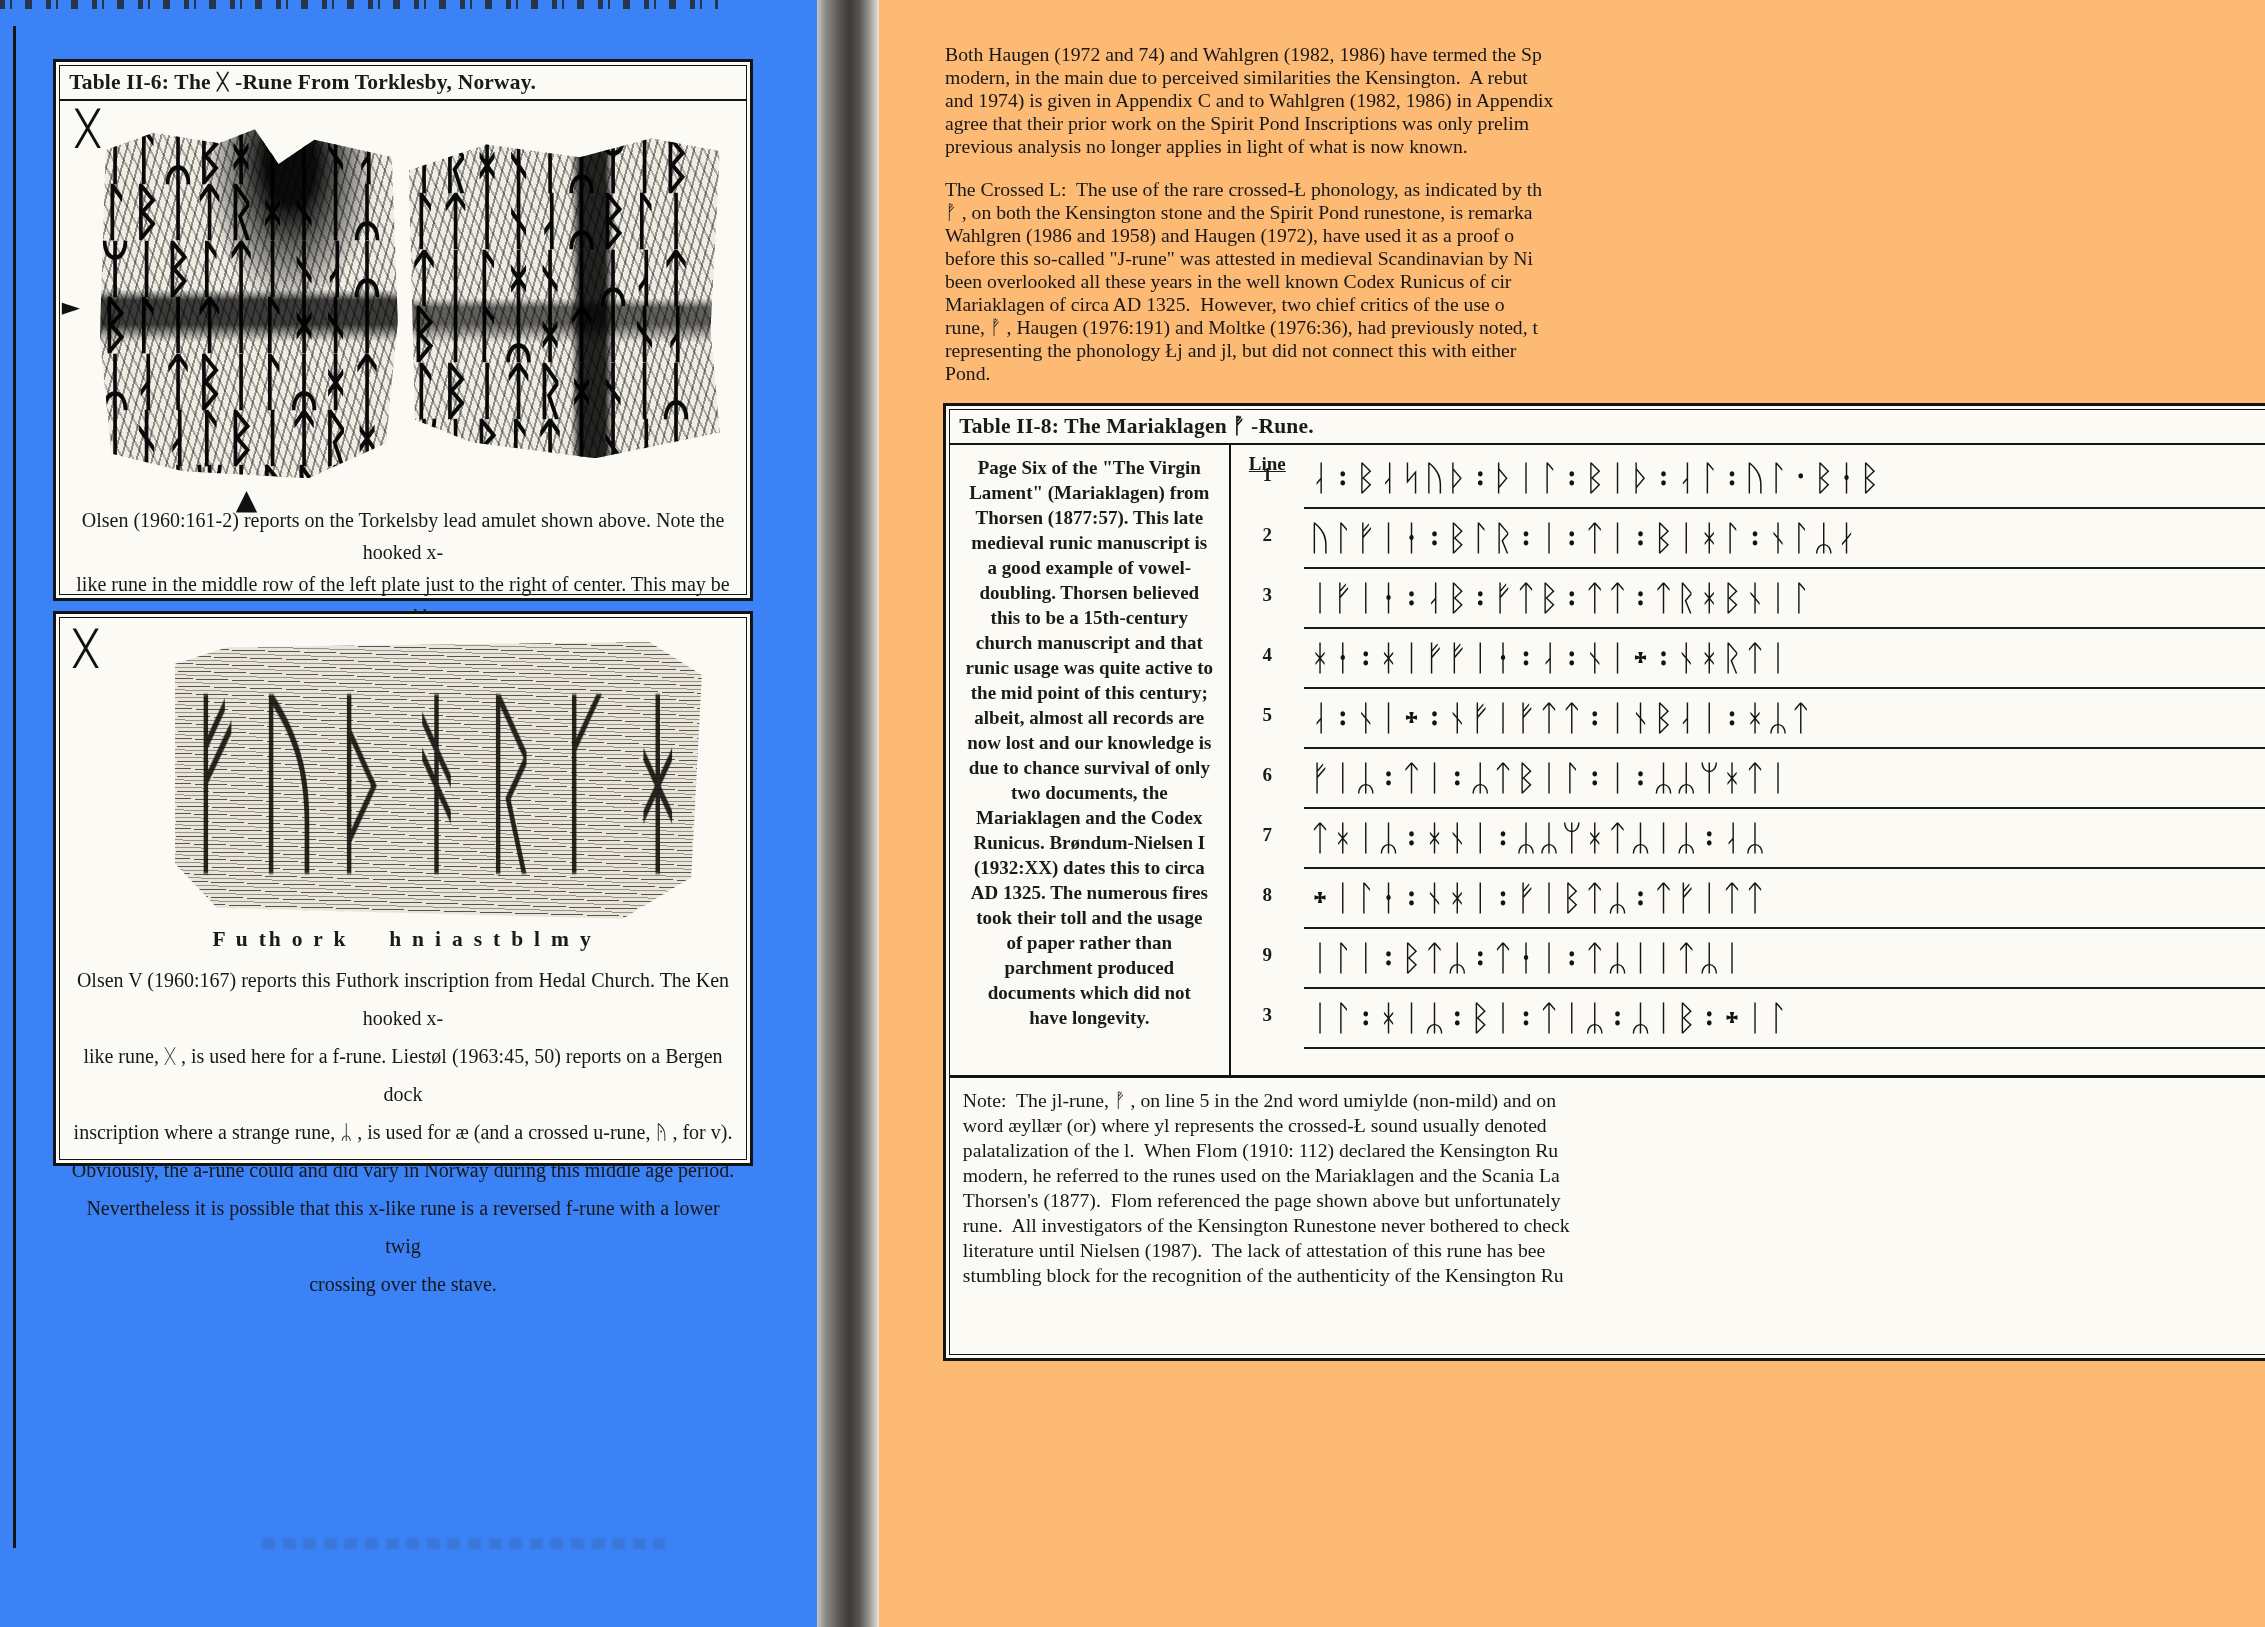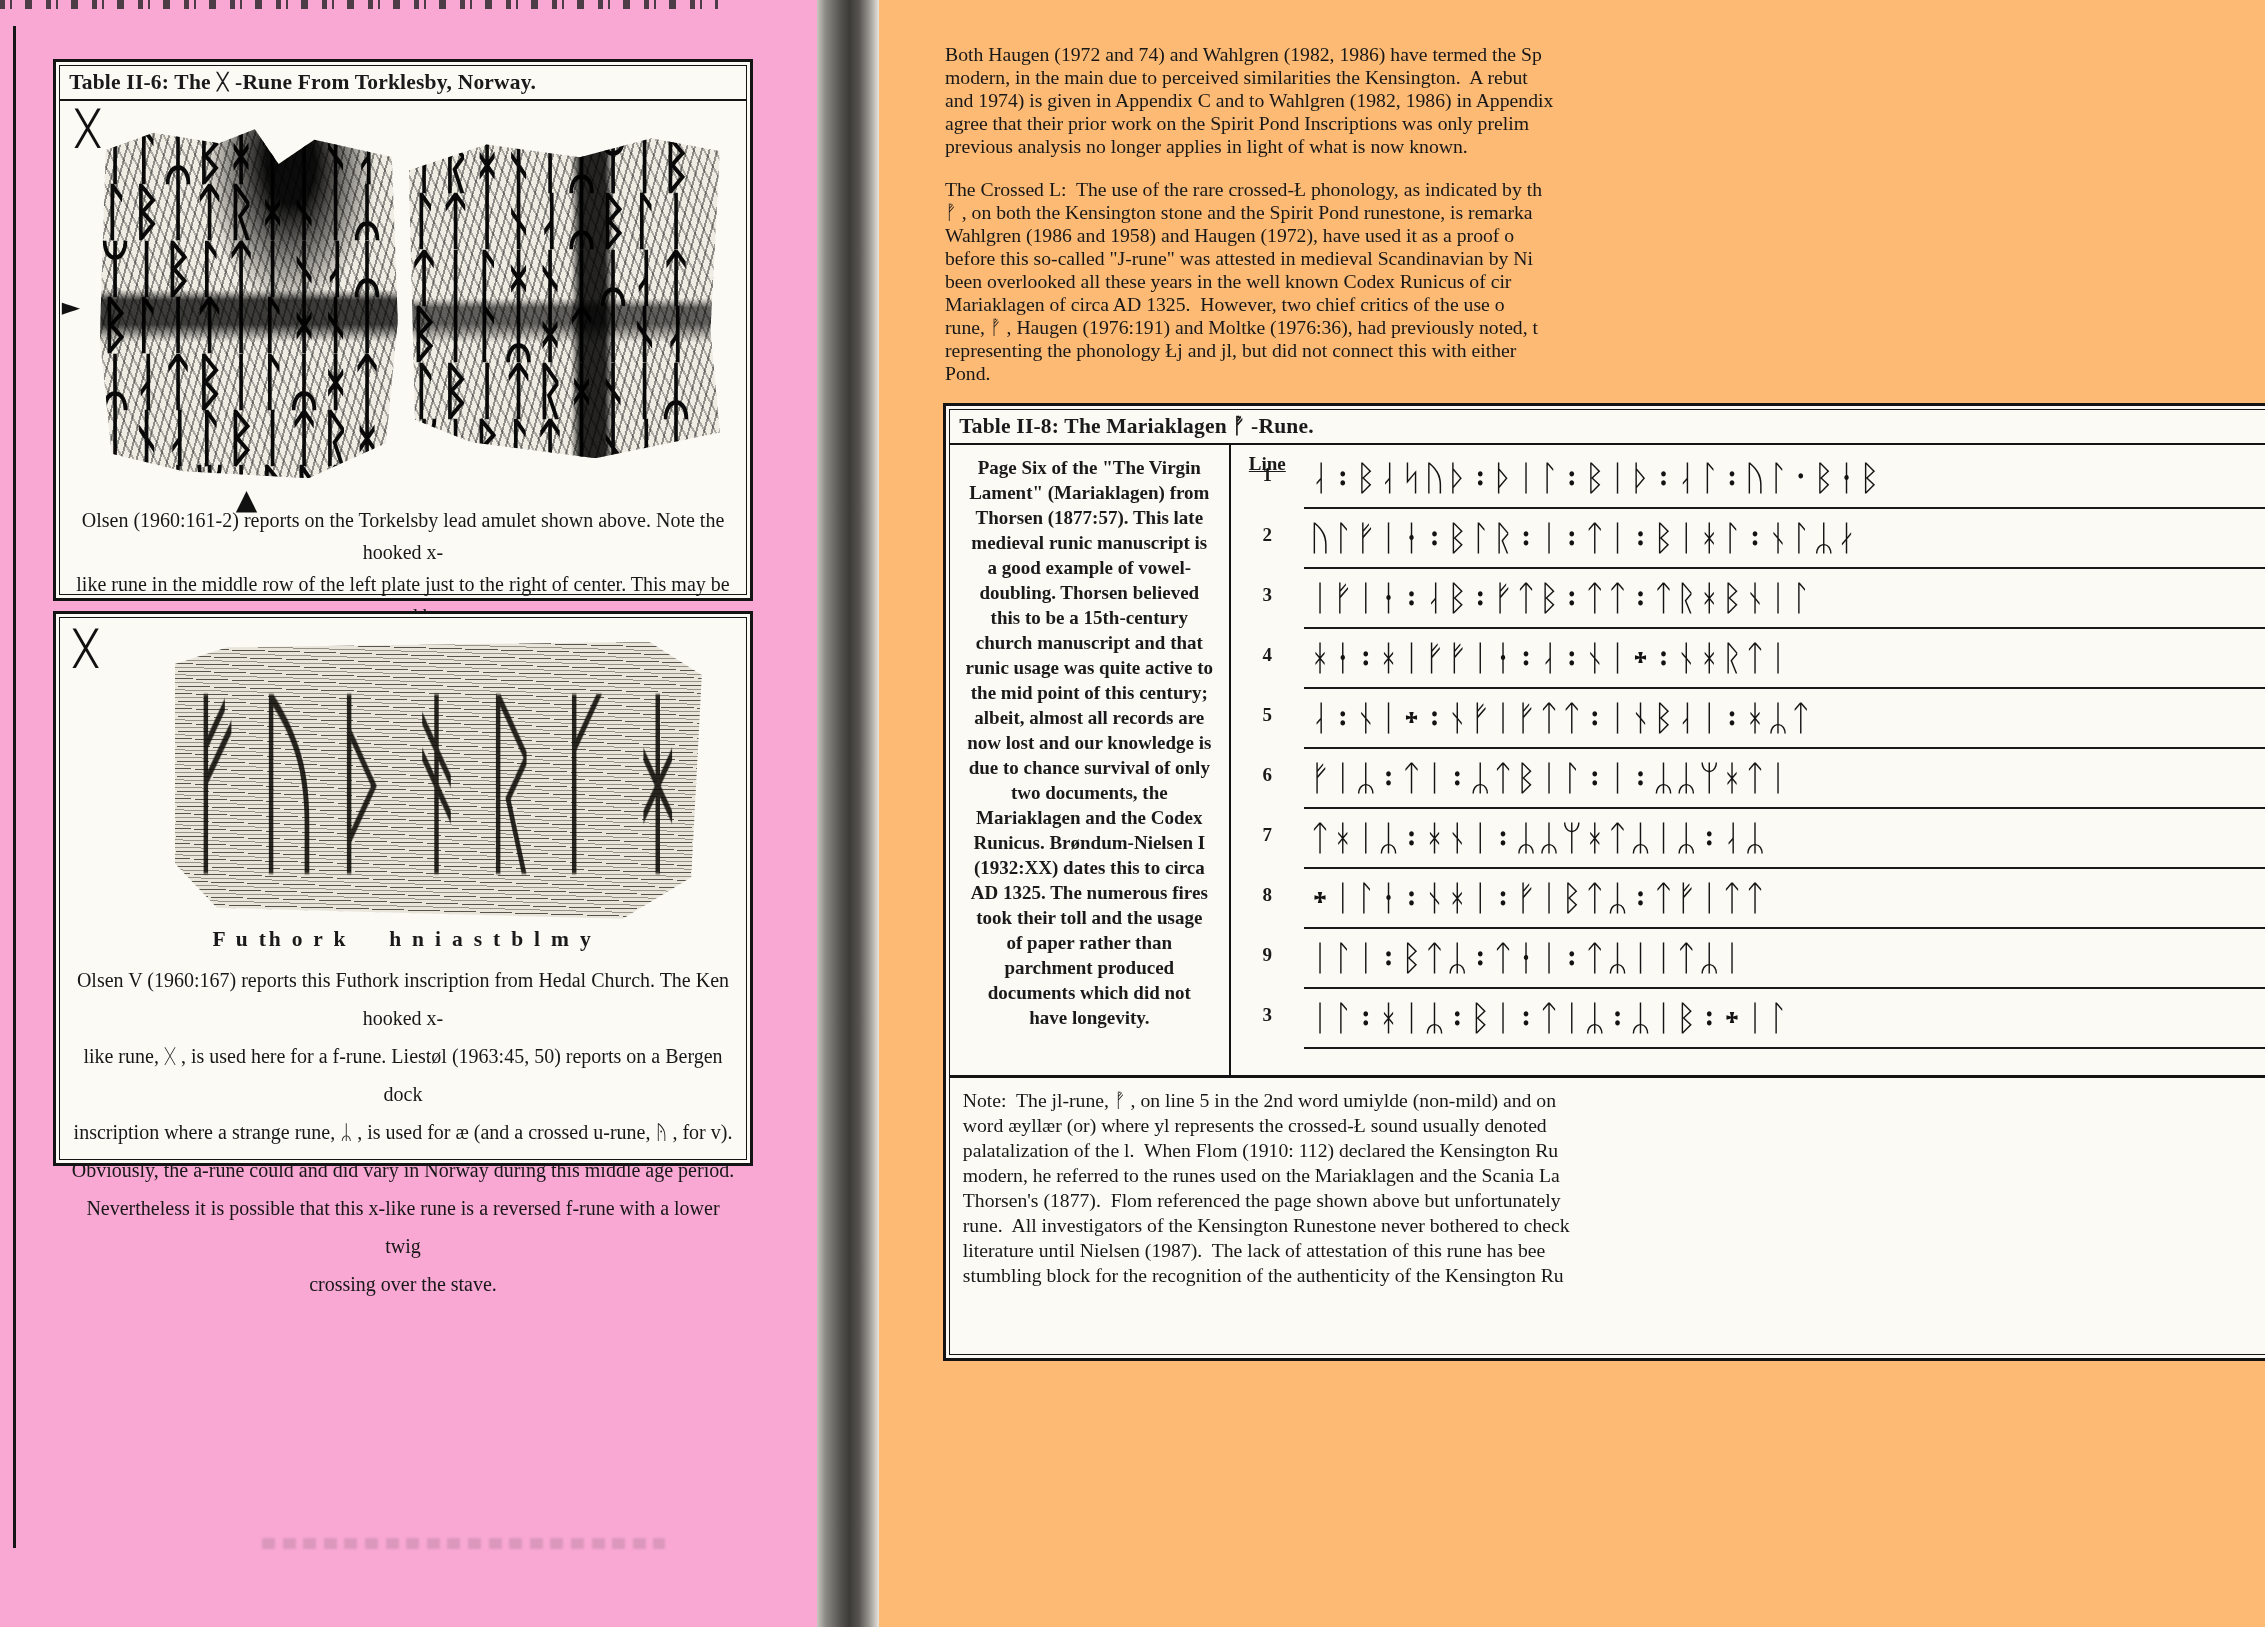--- a/index.html
+++ b/index.html
@@ -2,21 +2,21 @@
 <html style="font-size:15px"><head>
 <meta charset="utf-8">
 <style>
   * { margin:0; padding:0; box-sizing:border-box; }
   html,body { width:2265px; height:1627px; }
   body { font-family:"Liberation Serif","DejaVu Serif","DejaVu Sans",serif; color:#1a1a1a; background:#b9b6b0; }
   .stage { position:relative; width:2265px; height:1627px; overflow:hidden; background:#b9b6b0; }
 
   
   .page { position:absolute; top:0; height:1627px; overflow:hidden; }
-  .page.left  { left:0;   width:817px;  background:#f9a8d4; }
+  .page.left  { left:0;   width:817px;  background:#3b82f6; }
   .page.right { left:879px; width:1387px; background:#fdba74; }
   .gutter { position:absolute; top:0; left:817px; width:62px; height:1627px;
     background:linear-gradient(90deg,#c9c6bf 0%, #8b8984 14%, #55534f 38%, #3c3b38 52%, #575551 68%, #989590 84%, #e8e5de 100%); }
 
   
   .frame-line { position:absolute; left:13px; top:26px; width:2.8px; height:1522px; background:#161616; }
   .top-cut { position:absolute; left:0; top:0; width:718px; height:9.4px; opacity:.8;
     background:
       repeating-linear-gradient(90deg,#222 0 4.7px, transparent 4.7px 10.3px, #222 10.3px 12px, transparent 12px 25px, #222 25px 32px, transparent 32px 46px);
   }

